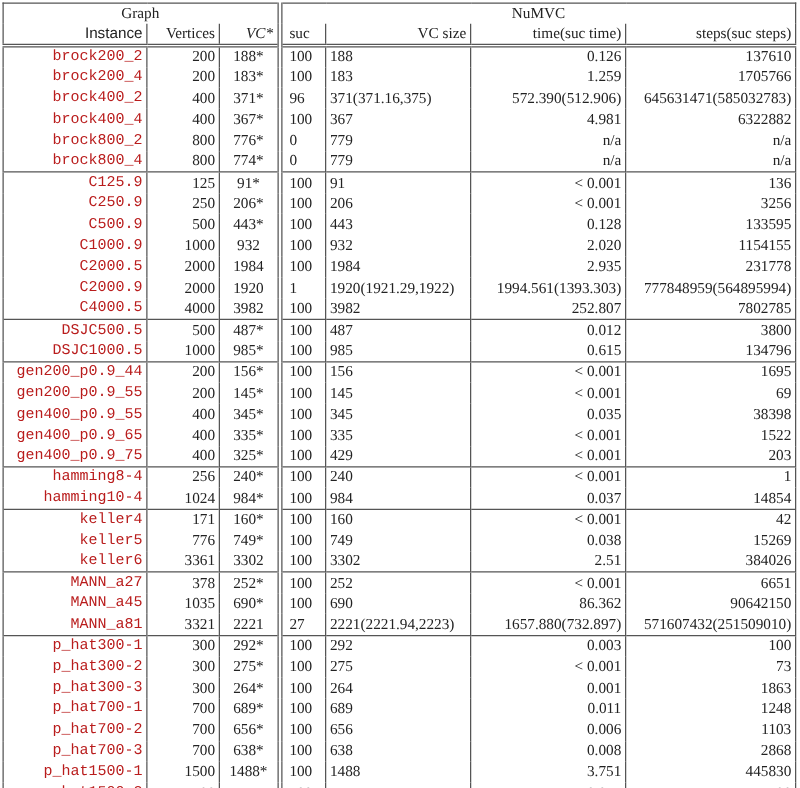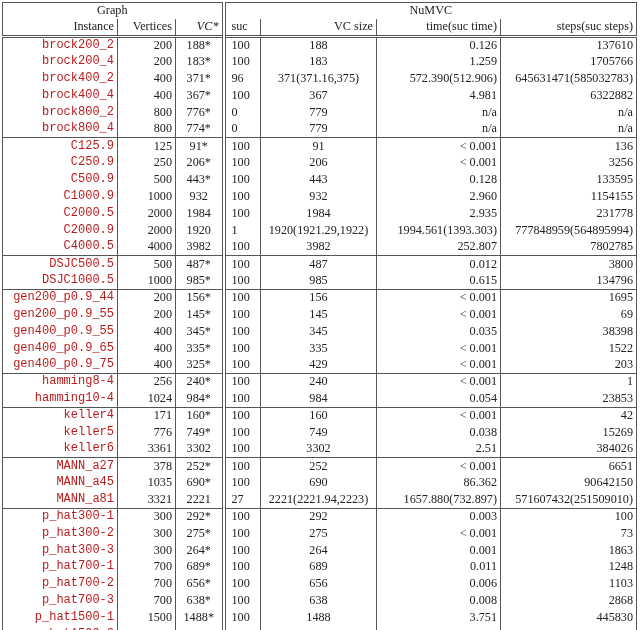--- a/index.html
+++ b/index.html
@@ -6,42 +6,42 @@
   body { width:640px; height:630px; overflow:hidden; font-family:"Liberation Serif","DejaVu Serif",serif; color:#222; }
   table.t { position:absolute; left:2px; top:2px; border-collapse:collapse; font-size:12.2px; line-height:15.6px; }
   table.t td, table.t th { padding:0 3px; white-space:nowrap; font-weight:normal; height:16.85px; box-sizing:border-box; }
   .b-l { border-left:1px solid #555; }
   .b-r { border-right:1px solid #555; }
   .dbl-r { border-right:4px double #555;margin-top:15px; }
   .c-inst { width:115px; text-align:right; font-family:"Liberation Mono","DejaVu Sans Mono",monospace; font-size:12px; color:#b91c1c; }
   .c-vert { width:58px; text-align:right; }
   .c-vc { width:48px; text-align:center; }
   .c-suc { width:37px; text-align:left; padding-left:6px !important; }
-  .c-size { width:116px; text-align:center; }
+  .c-size { width:116px; text-align:left; }
   .c-time { width:124px; text-align:right; }
   .c-steps { width:136px; text-align:right; }
   tr.top-border td, tr.top-border th { border-top:1px solid #555; }
   tr.dbl-top td { border-top:3px double #555; }
   tr.grp-top td { border-top:1px solid #555; }
   th.center { text-align:center; }
   th.h2 { text-align:right; }
   th.h2-left { text-align:left; padding-left:6px !important; }
   .it { font-style:italic; }
 </style>
 </head>
 <body>
 
 <table class="t">
   <thead>
     <tr class="top-border">
       <th colspan="3" class="center b-l dbl-r">Graph</th>
       <th colspan="4" class="center b-r">NuMVC</th>
     </tr>
     <tr>
-      <th class="h2 b-l b-r c-inst" style="font-family:Liberation Serif, serif;color:#222;font-size:12.2px;padding-left:48px;">Instance</th>
+      <th class="h2 b-l b-r c-inst" style="font-family:Liberation Sans, sans-serif;color:#222;font-size:12.2px;padding-left:48px;">Instance</th>
       <th class="h2 b-r c-vert">Vertices</th>
       <th class="h2 dbl-r c-vc it">VC*</th>
       <th class="h2-left b-r c-suc">suc</th>
       <th class="h2 b-r c-size">VC size</th>
       <th class="h2 b-r c-time">time(suc time)</th>
       <th class="h2 b-r c-steps">steps(suc steps)</th>
     </tr>
   </thead>
   <tbody id="tbody">
       <tr class="dbl-top">
@@ -124,21 +124,21 @@
         <td class="b-r c-size">443</td>
         <td class="b-r c-time">0.128</td>
         <td class="b-r c-steps">133595</td>
       </tr>
       <tr>
         <td class="b-l b-r c-inst">C1000.9</td>
         <td class="b-r c-vert">1000</td>
         <td class="dbl-r c-vc">932</td>
         <td class="b-r c-suc">100</td>
         <td class="b-r c-size">932</td>
-        <td class="b-r c-time">2.960</td>
+        <td class="b-r c-time">2.020</td>
         <td class="b-r c-steps">1154155</td>
       </tr>
       <tr>
         <td class="b-l b-r c-inst">C2000.5</td>
         <td class="b-r c-vert">2000</td>
         <td class="dbl-r c-vc">1984</td>
         <td class="b-r c-suc">100</td>
         <td class="b-r c-size">1984</td>
         <td class="b-r c-time">2.935</td>
         <td class="b-r c-steps">231778</td>
@@ -232,22 +232,22 @@
         <td class="b-r c-size">240</td>
         <td class="b-r c-time">&lt; 0.001</td>
         <td class="b-r c-steps">1</td>
       </tr>
       <tr>
         <td class="b-l b-r c-inst">hamming10-4</td>
         <td class="b-r c-vert">1024</td>
         <td class="dbl-r c-vc">984*</td>
         <td class="b-r c-suc">100</td>
         <td class="b-r c-size">984</td>
-        <td class="b-r c-time">0.054</td>
-        <td class="b-r c-steps">23853</td>
+        <td class="b-r c-time">0.037</td>
+        <td class="b-r c-steps">14854</td>
       </tr>
       <tr class="grp-top">
         <td class="b-l b-r c-inst">keller4</td>
         <td class="b-r c-vert">171</td>
         <td class="dbl-r c-vc">160*</td>
         <td class="b-r c-suc">100</td>
         <td class="b-r c-size">160</td>
         <td class="b-r c-time">&lt; 0.001</td>
         <td class="b-r c-steps">42</td>
       </tr>

